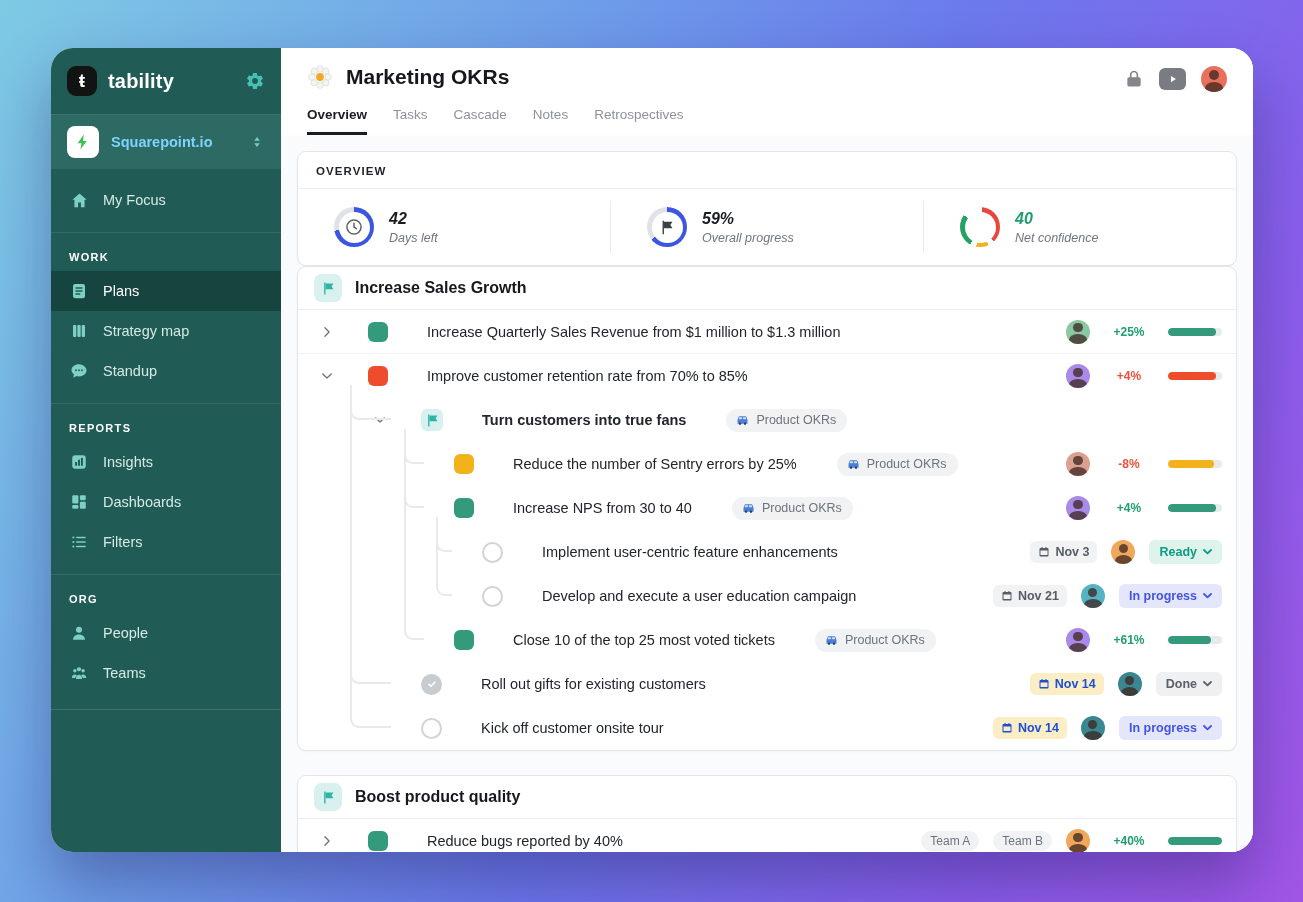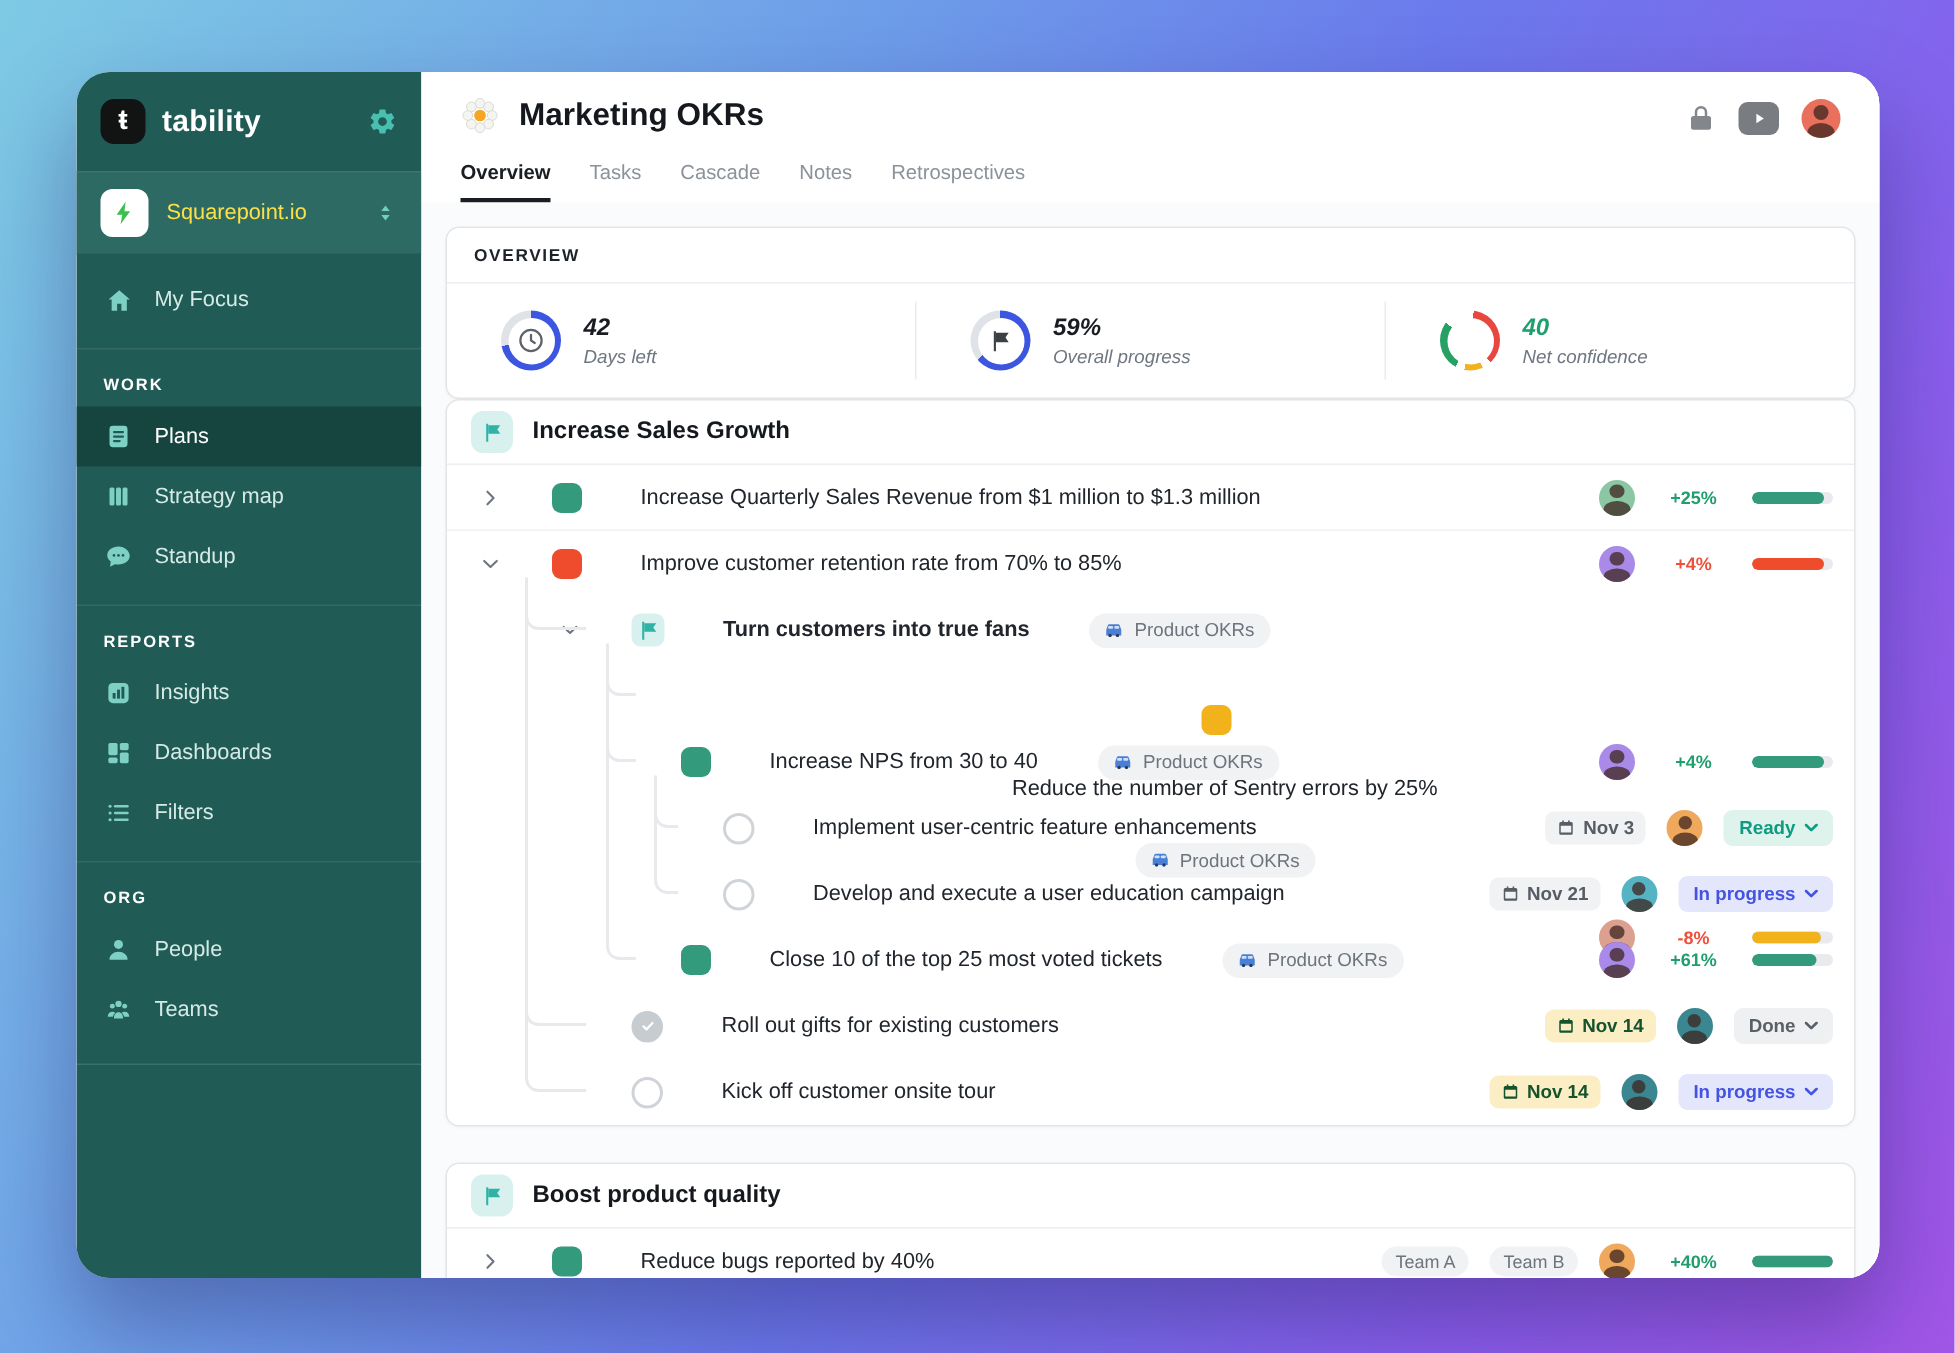--- a/index.html
+++ b/index.html
@@ -15,21 +15,21 @@
     box-shadow:0 30px 60px rgba(25,18,80,.35);
   }
   
   .sidebar { width:230px; flex:none; background:#205b55; display:flex; flex-direction:column; color:#d5eae6; }
   .side-top { height:66px; display:flex; align-items:center; gap:11px; padding:0 16px; flex:none; }
   .logo-box { width:30px; height:30px; border-radius:9px; background:#111413; color:#fff; display:flex; align-items:center; justify-content:center; font-size:19px; font-weight:700; }
   .brand { font-size:20px; font-weight:700; color:#fff; letter-spacing:.2px; }
   .side-gear { margin-left:auto; display:flex; cursor:pointer; }
   .workspace { height:56px; flex:none; background:#2c6a63; border-top:1px solid rgba(255,255,255,.08); border-bottom:1px solid rgba(0,0,0,.14); display:flex; align-items:center; gap:12px; padding:0 16px; cursor:pointer; }
   .ws-icon { width:32px; height:32px; border-radius:8px; background:#fff; display:flex; align-items:center; justify-content:center; flex:none; }
-  .ws-name { font-size:14.5px; font-weight:400; color:#fde047; flex:1; }
+  .ws-name { font-size:14.5px; font-weight:700; color:#7dd3fc; flex:1; }
   .nav { flex:1; padding-top:6px; }
   .nav-section { padding:4px 0 6px; }
   .nav-section + .nav-section { border-top:1px solid rgba(255,255,255,.09); margin-top:6px; padding-top:8px; }
   .sec-label { padding:10px 18px 8px; font-size:11px; font-weight:700; letter-spacing:1.3px; color:#fff; }
   .nav-item { height:40px; display:flex; align-items:center; gap:14px; padding:0 18px; font-size:14.5px; color:#d5eae6; cursor:pointer; }
   .nav-item.active { background:#164540; color:#fff; }
   .nav-icon { width:20px; height:20px; display:flex; align-items:center; justify-content:center; color:#7fd0c4; flex:none; }
   .side-divider { border-top:1px solid rgba(255,255,255,.13); margin-top:10px; }
   
   .main { flex:1; display:flex; flex-direction:column; background:#fff; position:relative; min-width:0; }
@@ -73,21 +73,21 @@
   .right { margin-left:auto; display:flex; align-items:center; gap:14px; flex:none; }
   .delta { width:50px; text-align:center; font-size:12px; font-weight:700; }
   .bar { width:54px; height:8px; border-radius:4px; background:#e8eaed; overflow:hidden; flex:none; }
   .bar i { display:block; height:100%; border-radius:4px; }
   .avatar { width:24px; height:24px; border-radius:50%; position:relative; overflow:hidden; flex:none; }
   .avatar::before { content:""; position:absolute; width:38%; height:38%; left:31%; top:16%; border-radius:50%; background:rgba(61,38,32,.75); }
   .avatar::after { content:""; position:absolute; width:72%; height:48%; left:14%; top:62%; border-radius:50% 50% 0 0; background:rgba(61,38,32,.75); }
   .hdr-avatar { width:26px; height:26px; cursor:pointer; }
   .datepill { display:flex; align-items:center; gap:5px; border-radius:6px; padding:4px 8px; font-size:12.5px; font-weight:600; white-space:nowrap; }
   .date-gray { background:#f1f2f4; color:#575d64; }
-  .date-yellow { background:#fbeec4; color:#14532d; }
+  .date-yellow { background:#fbeec4; color:#1d4ed8; }
   .status { display:flex; align-items:center; gap:6px; border-radius:6px; padding:5px 10px; font-size:12.5px; font-weight:700; cursor:pointer; white-space:nowrap; }
   .st-ready { background:#ddf3ec; color:#0e9b82; }
   .st-inprogress { background:#e4e7fc; color:#4453e2; }
   .st-done { background:#eff0f2; color:#5a6068; }
   
   .g-elbow { position:absolute; border-left:2px solid #e7e9ec; border-bottom:2px solid #e7e9ec; border-bottom-left-radius:9px; top:-1px; height:23px; }
   .g-vline { position:absolute; width:2px; background:#e7e9ec; top:0; bottom:0; }
   .g-stub { position:absolute; width:2px; background:#e7e9ec; top:31px; bottom:0; }
 </style>
 </head>
@@ -389,21 +389,21 @@
                   <svg width="15" height="15" viewBox="0 0 24 24">
                     <path fill="#4a7fd6" d="M4 11l1.6-4.6A2 2 0 0 1 7.5 5h9a2 2 0 0 1 1.9 1.4L20 11v6h-2.2a2 2 0 0 1-3.9 0h-3.8a2 2 0 0 1-3.9 0H4v-6z"></path>
                     <rect x="6" y="6.8" width="5.2" height="3" rx="1" fill="#cfe0f7"></rect>
                     <rect x="12.6" y="6.8" width="5.2" height="3" rx="1" fill="#cfe0f7"></rect>
                     <circle cx="8" cy="17" r="1.7" fill="#2b3750"></circle>
                     <circle cx="16" cy="17" r="1.7" fill="#2b3750"></circle>
                   </svg>
                   <span>Product OKRs</span>
                 </div>
               </div>
-              <div class="row" style="padding-left: 102px; flex-direction: column;">
+              <div class="row" style="padding-left: 102px;">
                 <div class="g-vline" style="left: 52px;"></div>
                 <div class="g-vline" style="left: 106px;"></div>
                 <div class="g-elbow" style="left: 106px; width: 20px;"></div>
                 <div class="chev-slot"></div>
                 <div class="marker-square" style="background: rgb(242, 178, 28);"></div>
                 <div class="row-title">Reduce the number of Sentry errors by 25%</div>
                 <div class="tag">
                   <svg width="15" height="15" viewBox="0 0 24 24">
                     <path fill="#4a7fd6" d="M4 11l1.6-4.6A2 2 0 0 1 7.5 5h9a2 2 0 0 1 1.9 1.4L20 11v6h-2.2a2 2 0 0 1-3.9 0h-3.8a2 2 0 0 1-3.9 0H4v-6z"></path>
                     <rect x="6" y="6.8" width="5.2" height="3" rx="1" fill="#cfe0f7"></rect>

